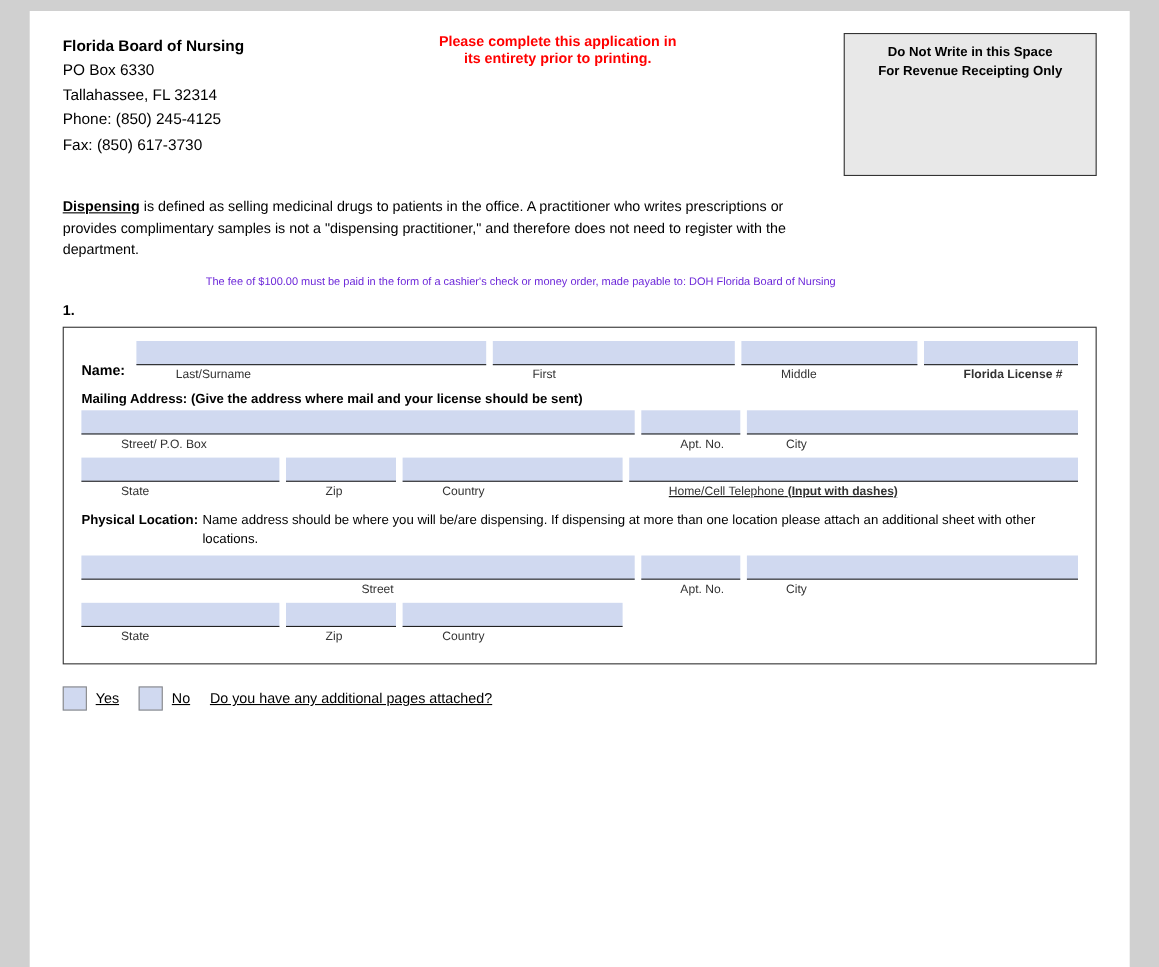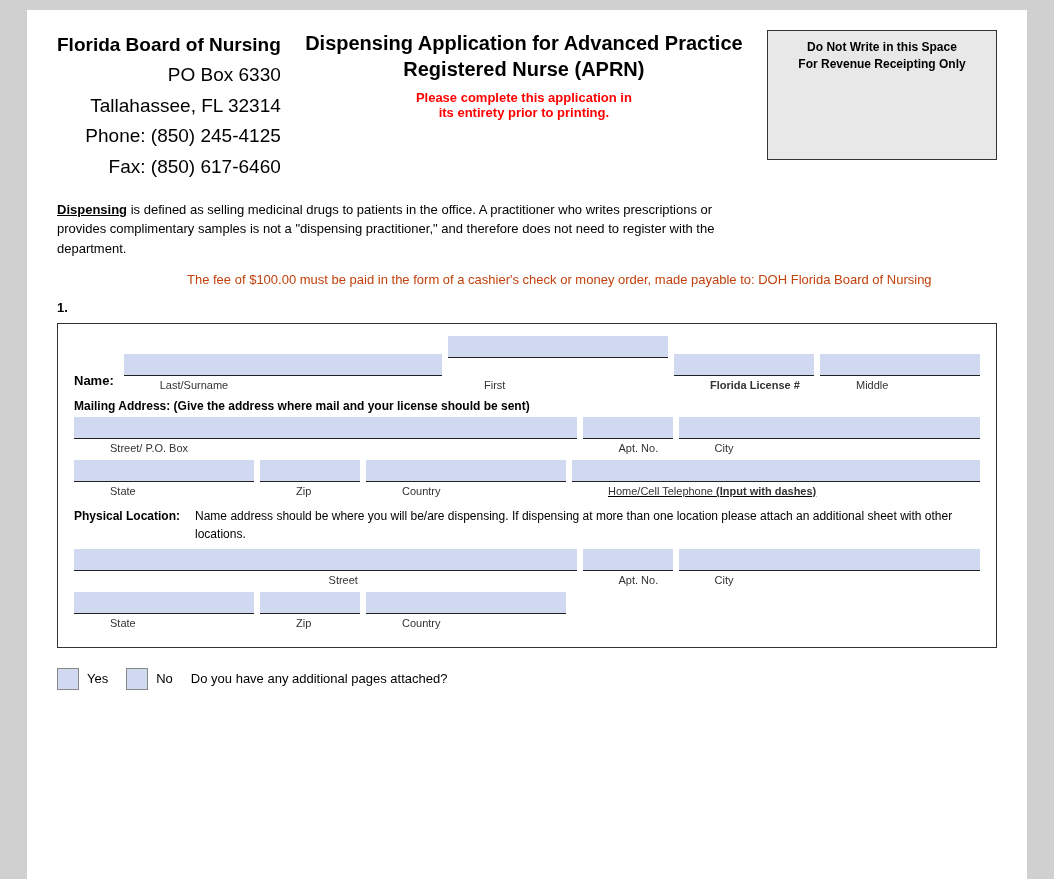--- a/index.html
+++ b/index.html
@@ -17,22 +17,22 @@
       min-height: 879px;
       padding: 20px 30px 30px 30px;
       position: relative;
     }
     .header-area {
       display: flex;
       align-items: flex-start;
       margin-bottom: 10px;
     }
     .org-info {
-      font-size: 19px;
-      text-align: right;
+      font-size: 14px;
+      text-align: left;
       line-height: 1.6;
       min-width: 190px;
     }
     .org-info .org-name {
       font-weight: bold;
     }
     .title-area {
       flex: 1;
       text-align: center;
       padding: 0 20px;
@@ -66,23 +66,23 @@
       font-size: 13px;
       line-height: 1.5;
       max-width: 680px;
     }
     .description .underline-bold {
       text-decoration: underline;
       font-weight: bold;
     }
     .fee-text {
       margin: 10px 0 10px 130px;
-      font-size: 13px;
+      font-size: 10px;
       line-height: 1.5;
-      color: #c2410c;
+      color: #6d28d9;
     }
     .section-number {
       font-weight: bold;
       font-size: 13px;
       margin: 10px 0 8px 0;
     }
     .form-box {
       border: 1.5px solid #333;
       padding: 12px 16px 16px 16px;
       margin-bottom: 20px;
@@ -133,33 +133,34 @@
     }
     .physical-row {
       display: flex;
       align-items: flex-start;
       margin: 10px 0 6px 0;
     }
     .physical-label {
       font-weight: bold;
       font-size: 12px;
       white-space: nowrap;
-      margin-right: 15px;
+      margin-right: 4px;
       padding-top: 2px;
     }
     .physical-desc {
       font-size: 12px;
       line-height: 1.5;
     }
     .bottom-row {
       display: flex;
       align-items: center;
       margin-top: 18px;
       font-size: 13px;
       gap: 8px;
+      text-decoration: underline;
     }
     .checkbox-input {
       width: 22px;
       height: 22px;
       background: #d0d9f0;
       border: 1px solid #888;
       display: inline-block;
     }
     .checkbox-label {
       font-size: 13px;
@@ -170,24 +171,23 @@
 <body>
 
 <div class="page">
 
   <div class="header-area">
     <div class="org-info">
       <div class="org-name">Florida Board of Nursing</div>
       <div>PO Box 6330</div>
       <div>Tallahassee, FL 32314</div>
       <div>Phone: (850) 245-4125</div>
-      <div>Fax: (850) 617-6460</div>
+      <div>Fax: (850) 617-3730</div>
     </div>
     <div class="title-area">
-      <h1>Dispensing Application for Advanced Practice Registered Nurse (APRN)</h1>
       <div class="subtitle">
         <span>Please complete this application in</span><br>
         <span>its entirety prior to printing.</span>
       </div>
     </div>
     <div class="revenue-box">
       <p>
         <span>Do Not Write in this Space</span><br>
         <span>For Revenue Receipting Only</span>
       </p>
@@ -203,31 +203,31 @@
   <div class="section-number">1.</div>
 
   <div class="form-box">
 
     <div class="form-row">
       <span class="name-label">Name:</span>
       <div class="field-group">
         <input type="text" class="field-input" style="">
         <div class="field-label">Last/Surname</div>
       </div>
-      <div class="field-group" style="max-width:220px;gap:18px;">
+      <div class="field-group" style="max-width:220px;">
         <input type="text" class="field-input" style="">
         <div class="field-label">First</div>
       </div>
+      <div class="field-group" style="max-width:160px;">
+        <input type="text" class="field-input" style="">
+        <div class="field-label">Middle</div>
+      </div>
       <div class="field-group" style="max-width:140px;">
         <input type="text" class="field-input" style="">
         <div class="field-label bold">Florida License #</div>
-      </div>
-      <div class="field-group" style="max-width:160px;">
-        <input type="text" class="field-input" style="">
-        <div class="field-label">Middle</div>
       </div>
     </div>
 
     <div class="mailing-label">Mailing Address: (Give the address where mail and your license should be sent)</div>
 
     <div class="form-row">
       <div class="field-group" style="flex:2;">
         <input type="text" class="field-input" style="">
         <div class="field-label">Street/ P.O. Box</div>
       </div>

